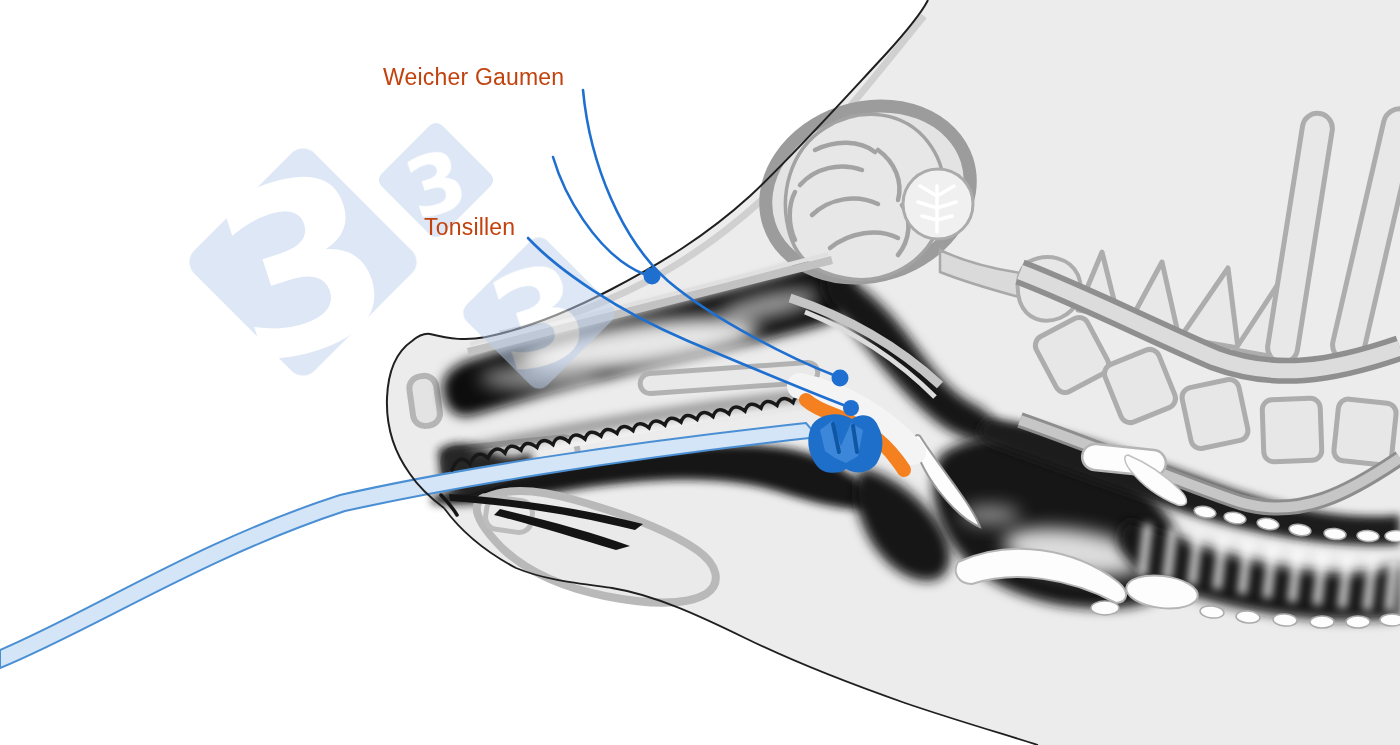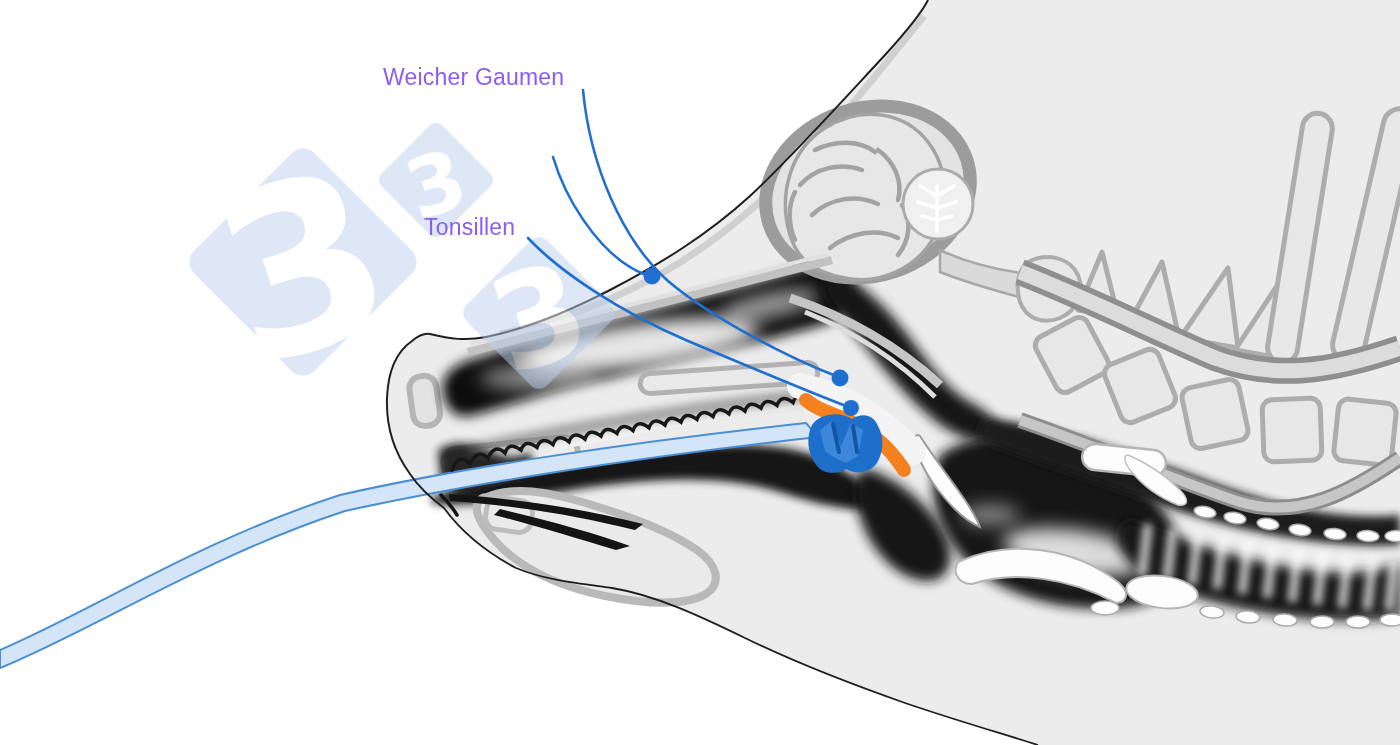--- a/index.html
+++ b/index.html
@@ -1,19 +1,19 @@
 <!DOCTYPE html>
 <html><head>
 <meta charset="utf-8">
 <style>
   html,body{margin:0;padding:0;background:#fff;}
   .stage{position:relative;width:1400px;height:745px;overflow:hidden;background:#ffffff;
          font-family:"Liberation Sans",sans-serif;}
   .stage svg{position:absolute;left:0;top:0;}
-  .anno-label{position:absolute;color:#8b5cf6;font-size:23px;letter-spacing:.2px;white-space:nowrap;}
+  .anno-label{position:absolute;color:#c2410c;font-size:23px;letter-spacing:.2px;white-space:nowrap;}
 </style>
 </head>
 <body>
 
 <div class="stage">
 <svg width="1400" height="745" viewBox="0 0 1400 745">
   <defs>
     <filter id="f2" x="-40%" y="-40%" width="180%" height="180%">
           <feGaussianBlur stdDeviation="2"></feGaussianBlur>
         </filter>

